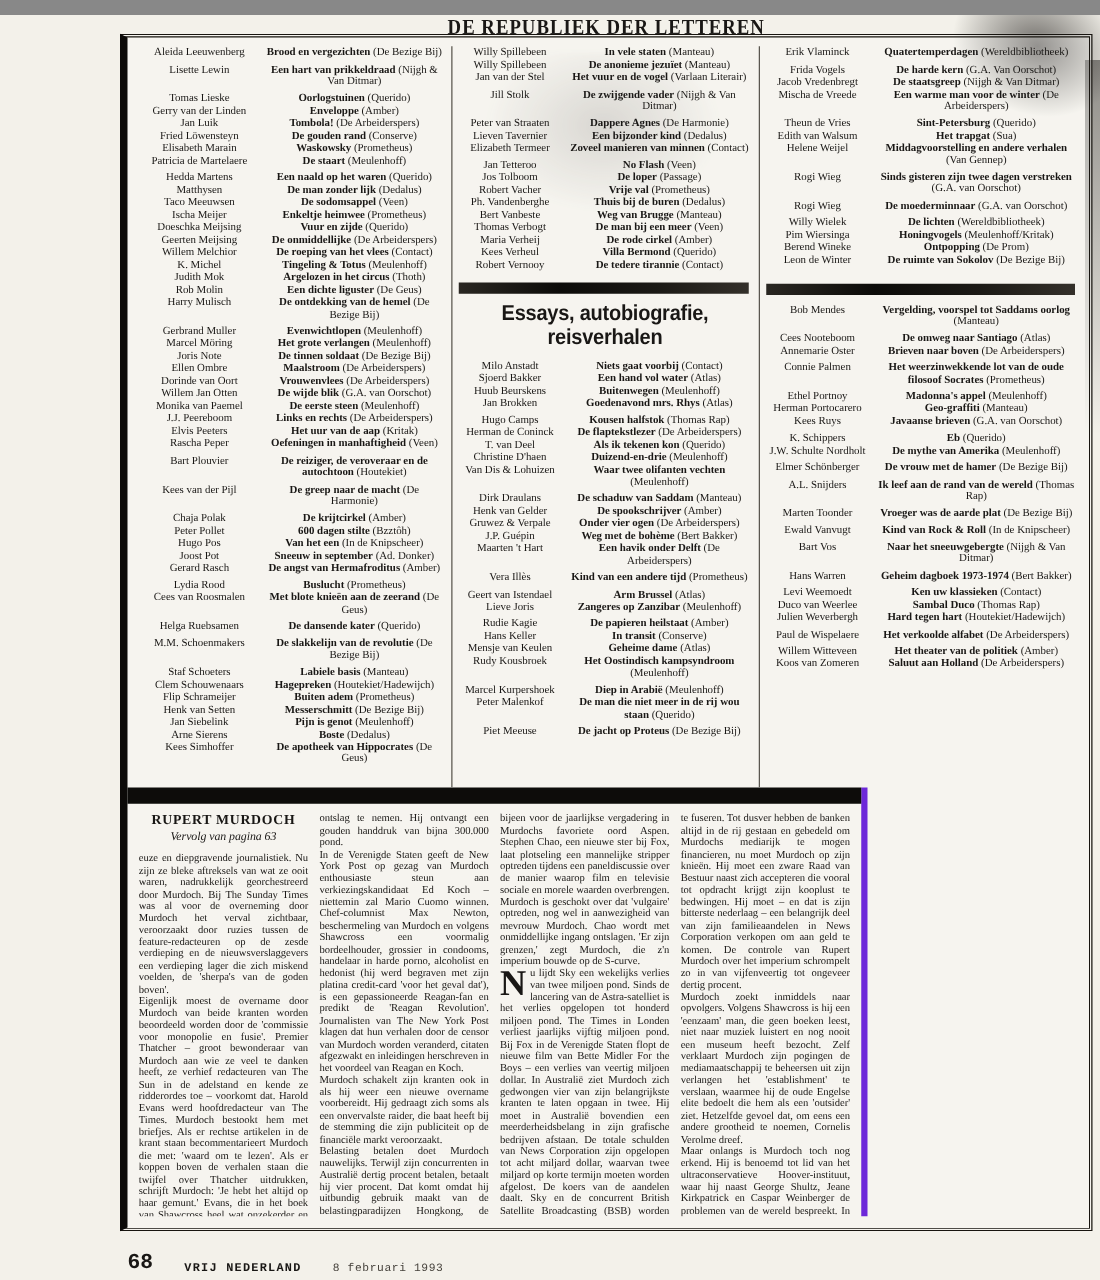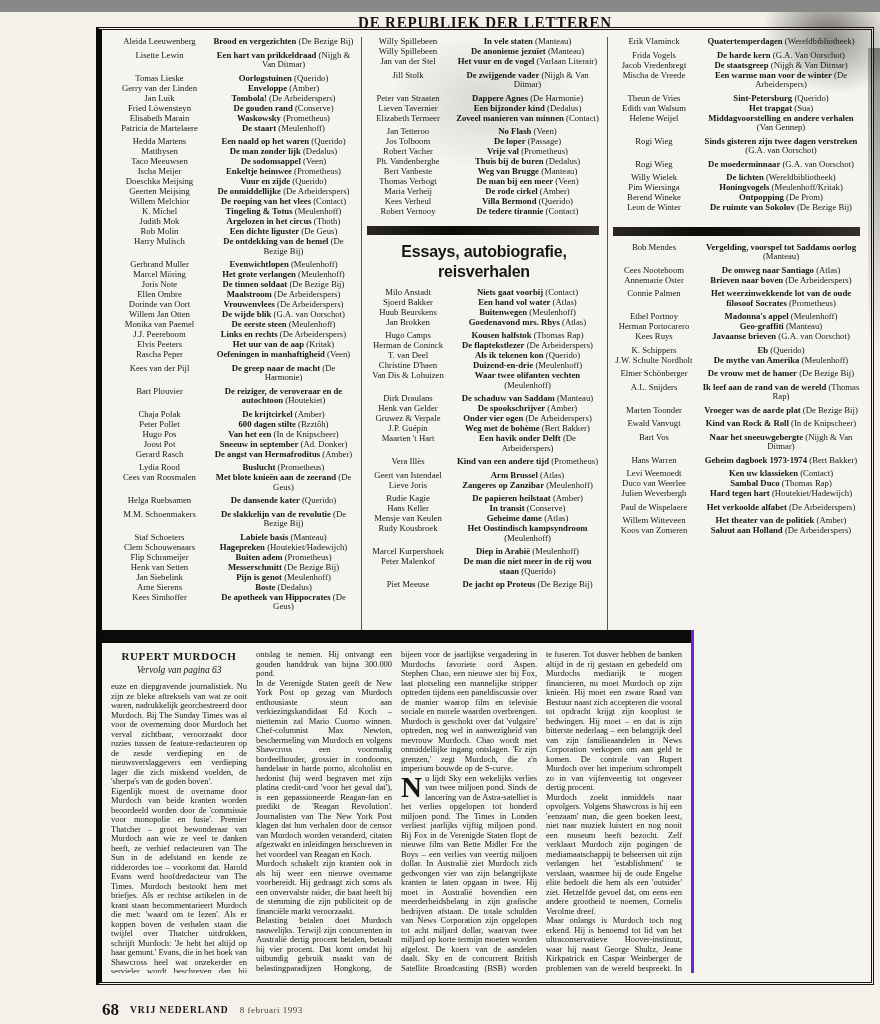--- a/index.html
+++ b/index.html
@@ -41,37 +41,37 @@
   .pub{font-weight:normal;}
   .pub::before{content:" (";}
   .pub::after{content:")";}
   .sep-bar{height:9px;margin:9px 2px 7px 0;
     background:linear-gradient(90deg,#2a2722,#0c0b09 35%,#1c1a16 70%,#34302a);}
   .essays-heading{
     font-family:"Liberation Sans", sans-serif;font-weight:bold;font-size:16px;
     letter-spacing:-.2px;margin:1px 0 10px 0;transform:scaleY(1.08);transform-origin:left top;
   }
   
-  .article-wrap{width:592px;box-sizing:border-box;border-right:3px solid #6d28d9;}
+  .article-wrap{width:592px;box-sizing:border-box;border-right:5px solid #6d28d9;}
   .article-topbar{height:13px;background:#0d0c0a;}
   .article-cols{display:flex;gap:9px;padding:7px 9px 4px 9px;height:330px;overflow:hidden;box-sizing:border-box;}
   .acol{flex:1;min-width:0;text-align:justify;font-size:8.5px;line-height:9.5px;letter-spacing:-.05px;}
   .acol p{margin:0;}
   .article-head{text-align:center;margin:2px 0 7px 0;}
   .article-title{font-weight:bold;font-size:11px;letter-spacing:.6px;}
   .article-sub{font-style:italic;font-size:9.5px;margin-top:4px;}
   .acol-dropcap p:nth-of-type(2)::first-letter{
     float:left;font-size:29px;line-height:24px;padding:1px 3px 0 0;font-weight:bold;
   }
   .vn-logo{display:block;text-align:right;margin:3px 2px 0 0;
     font-family:"Liberation Sans",sans-serif;font-weight:900;
     font-size:11px;letter-spacing:-1.5px;color:#701a75;}
   
-  .footer{position:absolute;left:102px;bottom:16px;display:flex;align-items:center;gap:11px;
-    font-family:Liberation Serif, serif;}
+  .footer{position:absolute;left:102px;bottom:16px;display:flex;align-items:flex-end;gap:25px;
+    font-family:Liberation Mono, monospace;}
   .footer .num{font-size:17px;font-weight:bold;}
   .footer .mag{font-size:9.5px;font-weight:bold;letter-spacing:1px;}
   .footer .date{font-size:9px;color:#45413b;letter-spacing:.5px;}
 </style>
 </head>
 <body>
 
 <div class="page">
 
   <div class="masthead">DE REPUBLIEK DER LETTEREN</div>
@@ -225,27 +225,27 @@
             <span class="author">Elvis Peeters</span>
             <span class="tw"><b class="title">Het uur van de aap</b><span class="pub">Kritak</span></span>
           </div>
 
           <div class="entry">
             <span class="author">Rascha Peper</span>
             <span class="tw"><b class="title">Oefeningen in manhaftigheid</b><span class="pub">Veen</span></span>
           </div>
 
           <div class="entry gap">
+            <span class="author">Bart Plouvier</span>
+            <span class="tw"><b class="title">De reiziger, de veroveraar en de autochtoon</b><span class="pub">Houtekiet</span></span>
+          </div>
+
+          <div class="entry gap">
             <span class="author">Kees van der Pijl</span>
             <span class="tw"><b class="title">De greep naar de macht</b><span class="pub">De Harmonie</span></span>
-          </div>
-
-          <div class="entry gap">
-            <span class="author">Bart Plouvier</span>
-            <span class="tw"><b class="title">De reiziger, de veroveraar en de autochtoon</b><span class="pub">Houtekiet</span></span>
           </div>
 
           <div class="entry gap">
             <span class="author">Chaja Polak</span>
             <span class="tw"><b class="title">De krijtcirkel</b><span class="pub">Amber</span></span>
           </div>
 
           <div class="entry">
             <span class="author">Peter Pollet</span>
             <span class="tw"><b class="title">600 dagen stilte</b><span class="pub">Bzztôh</span></span>

